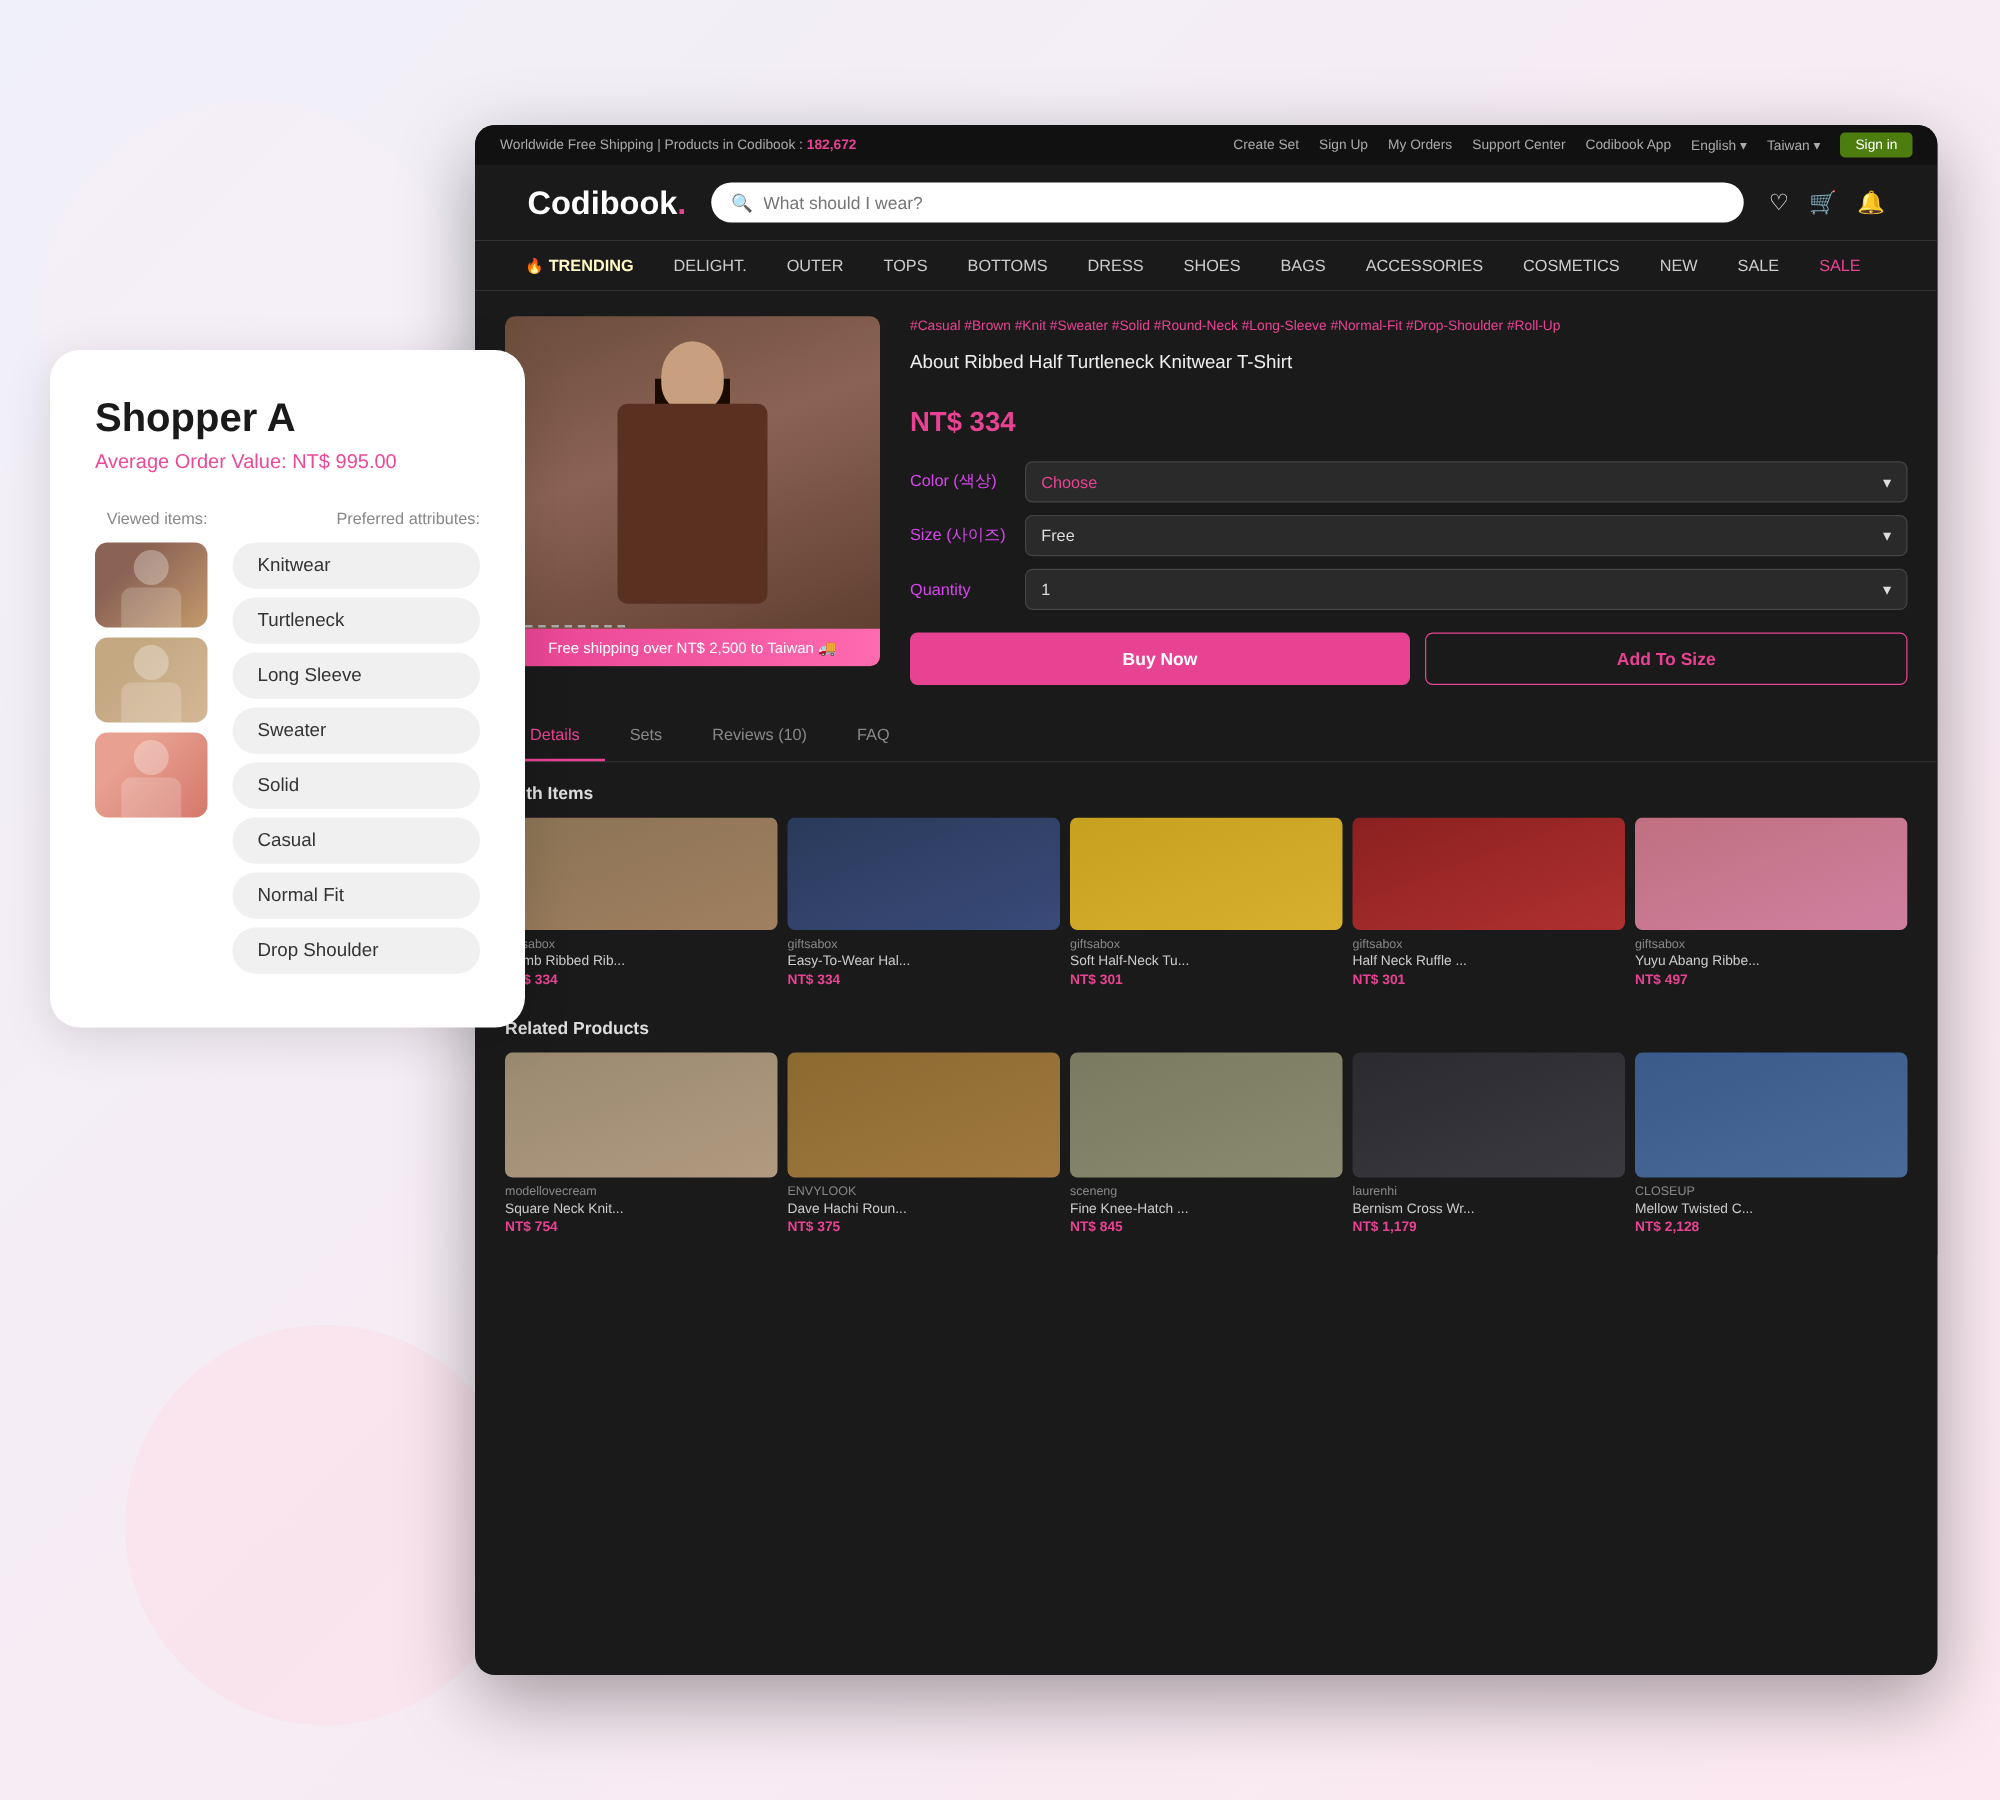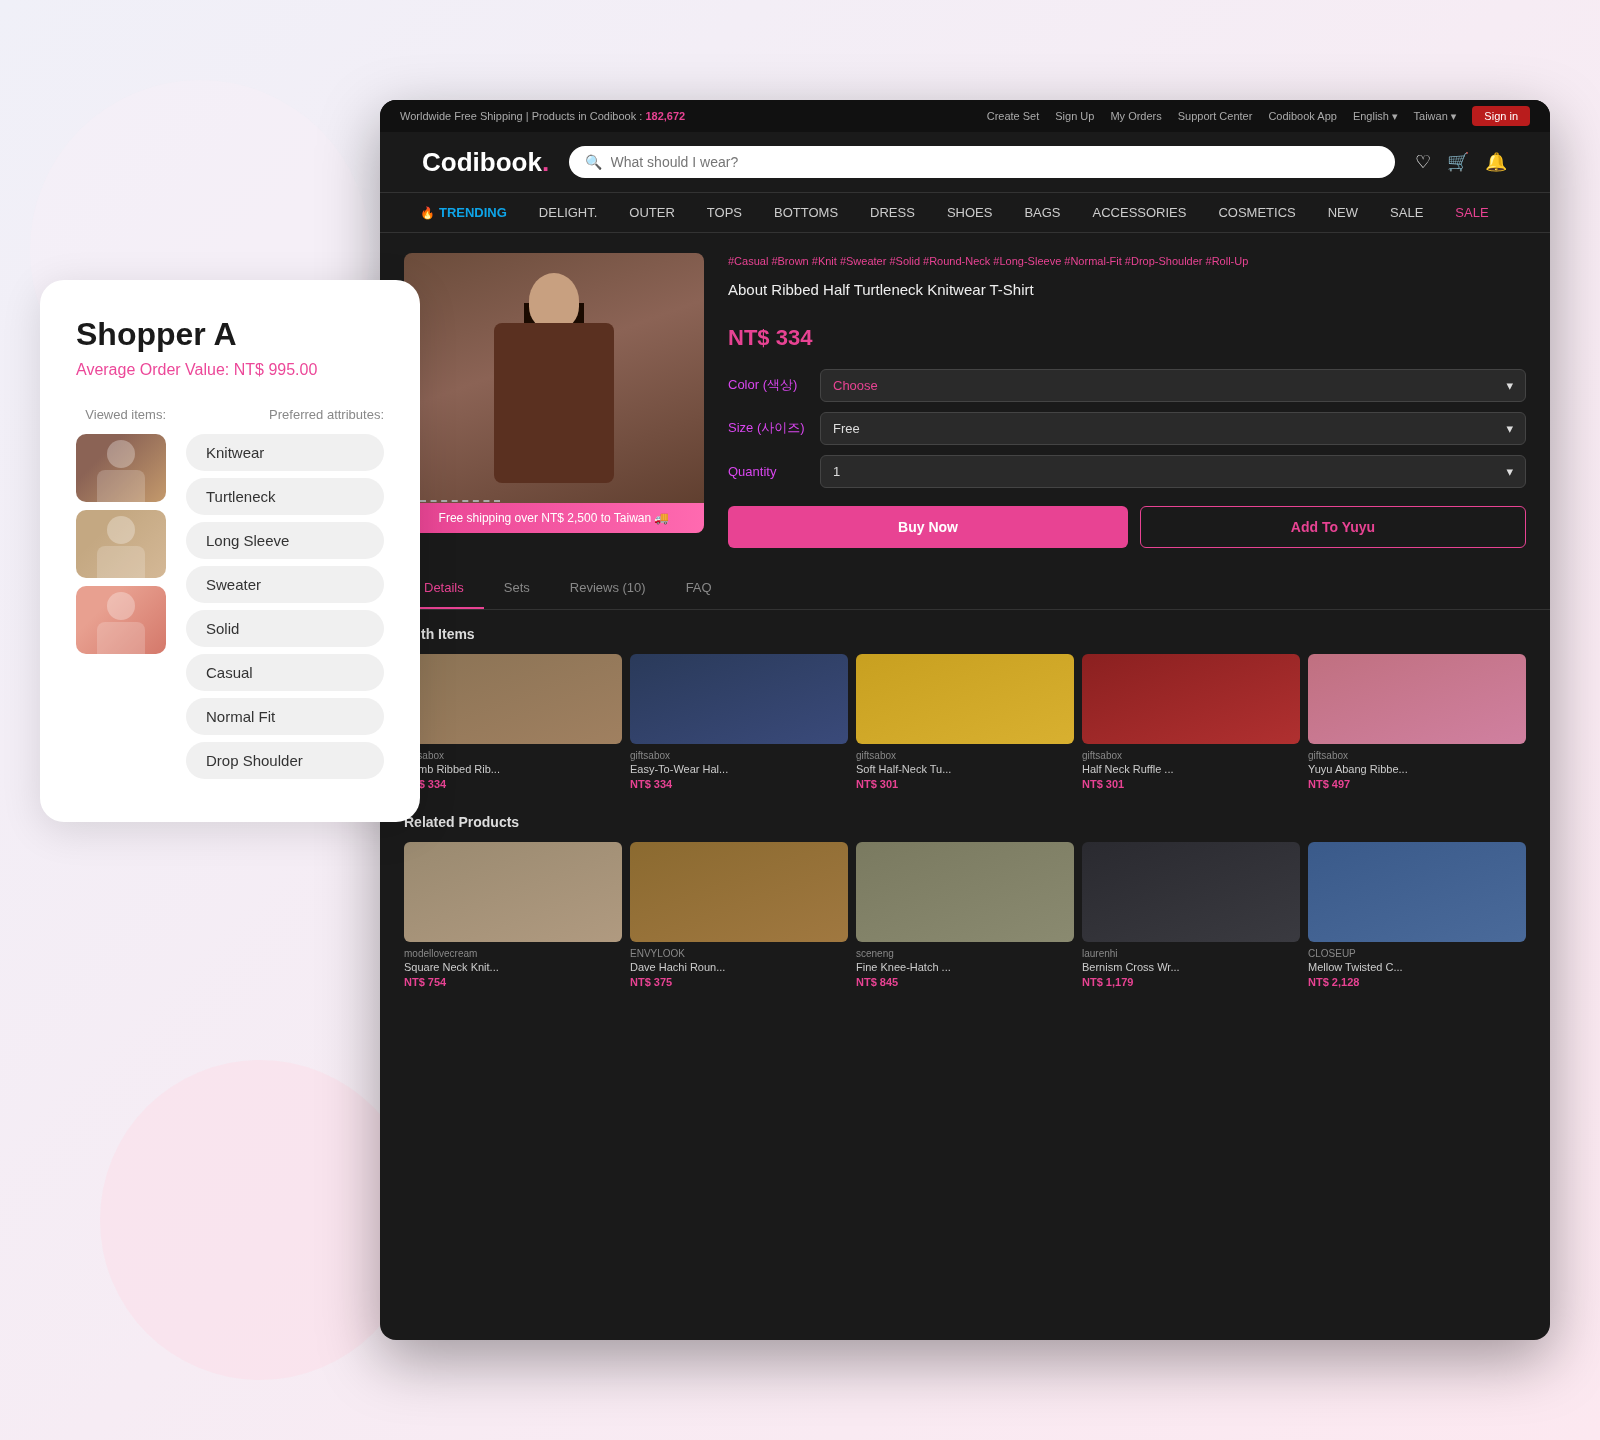--- a/index.html
+++ b/index.html
@@ -164,21 +164,21 @@
       display: flex;
       align-items: center;
       justify-content: space-between;
       font-size: 11px;
       color: #aaa;
     }
     .utility-left { display: flex; gap: 8px; align-items: center; }
     .utility-right { display: flex; gap: 16px; align-items: center; }
     .utility-count { color: #e84393; font-weight: 600; }
     .sign-in-btn {
-      background: #b91c1c;
+      background: #4d7c0f;
       color: white;
       border: none;
       border-radius: 4px;
       padding: 4px 12px;
       font-size: 11px;
       cursor: pointer;
     }
 
     
     .header {
@@ -231,21 +231,21 @@
       border-bottom: 1px solid #333;
     }
     .nav-item {
       color: #ccc;
       font-size: 13px;
       padding: 12px 16px;
       cursor: pointer;
       white-space: nowrap;
       position: relative;
     }
-    .nav-item.trending { color: #0ea5e9; font-weight: 600; }
+    .nav-item.trending { color: #fef9c3; font-weight: 600; }
     .nav-item.trending::before {
       content: '🔥';
       font-size: 12px;
       margin-right: 4px;
     }
 
     
     .product-area {
       display: flex;
       gap: 24px;
@@ -615,21 +615,21 @@
       <div class="option-row">
         <span class="option-label">Quantity</span>
         <div class="option-select">
           <span>1</span>
           <span>▾</span>
         </div>
       </div>
 
       <div class="action-buttons">
         <button class="buy-now-btn">Buy Now</button>
-        <button class="add-to-cart-btn">Add To Yuyu</button>
+        <button class="add-to-cart-btn">Add To Size</button>
       </div>
     </div>
   </div>
 
   <div class="product-tabs">
     <div class="tab-item active">Details</div>
     <div class="tab-item">Sets</div>
     <div class="tab-item">Reviews (10)</div>
     <div class="tab-item">FAQ</div>
   </div>

